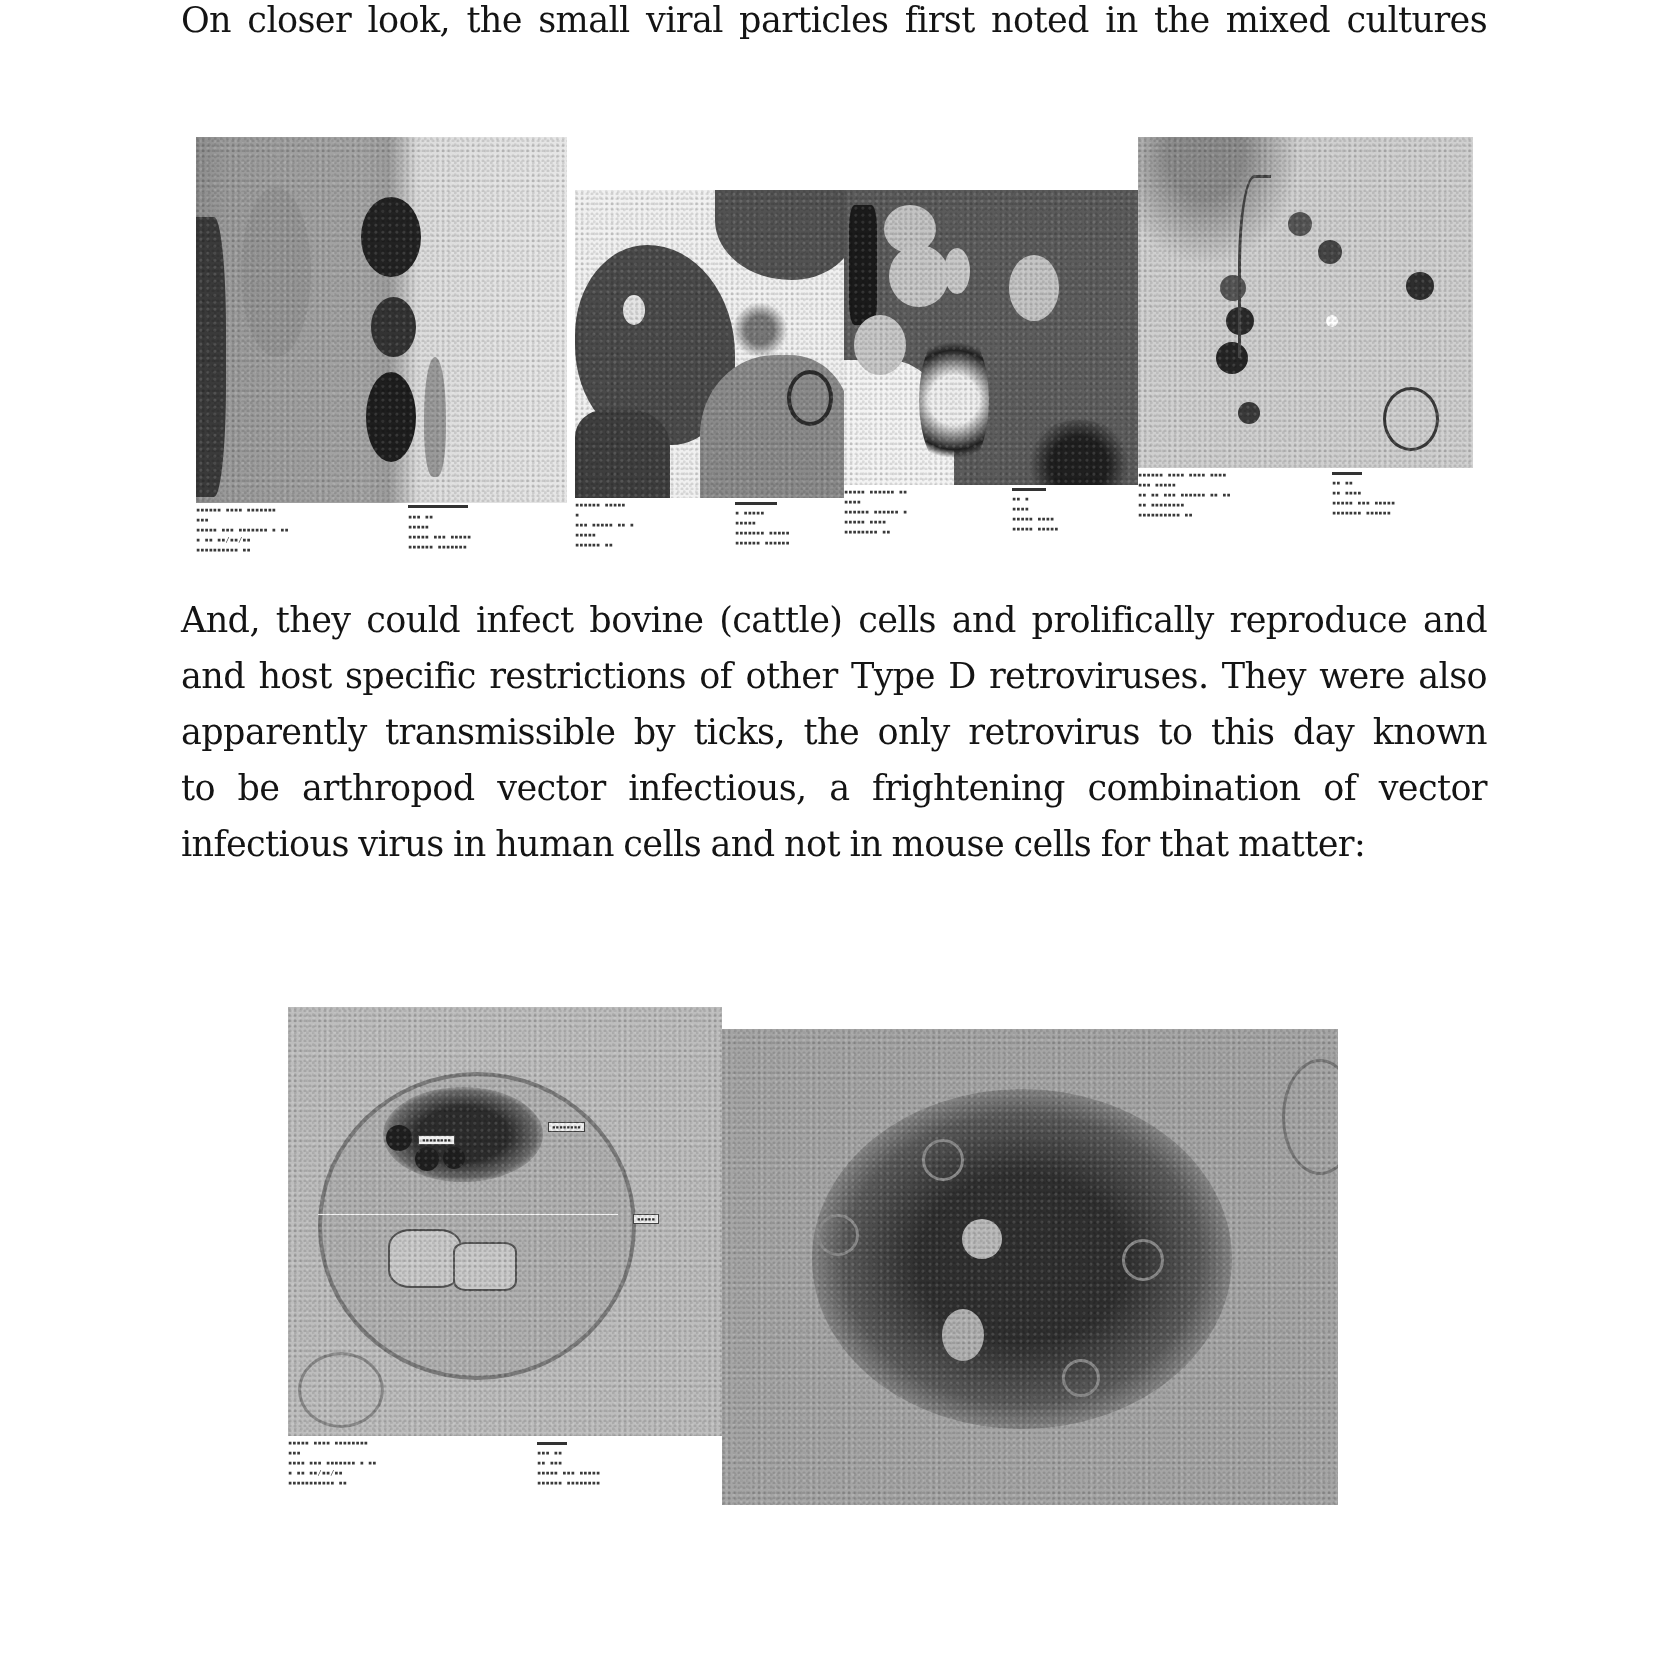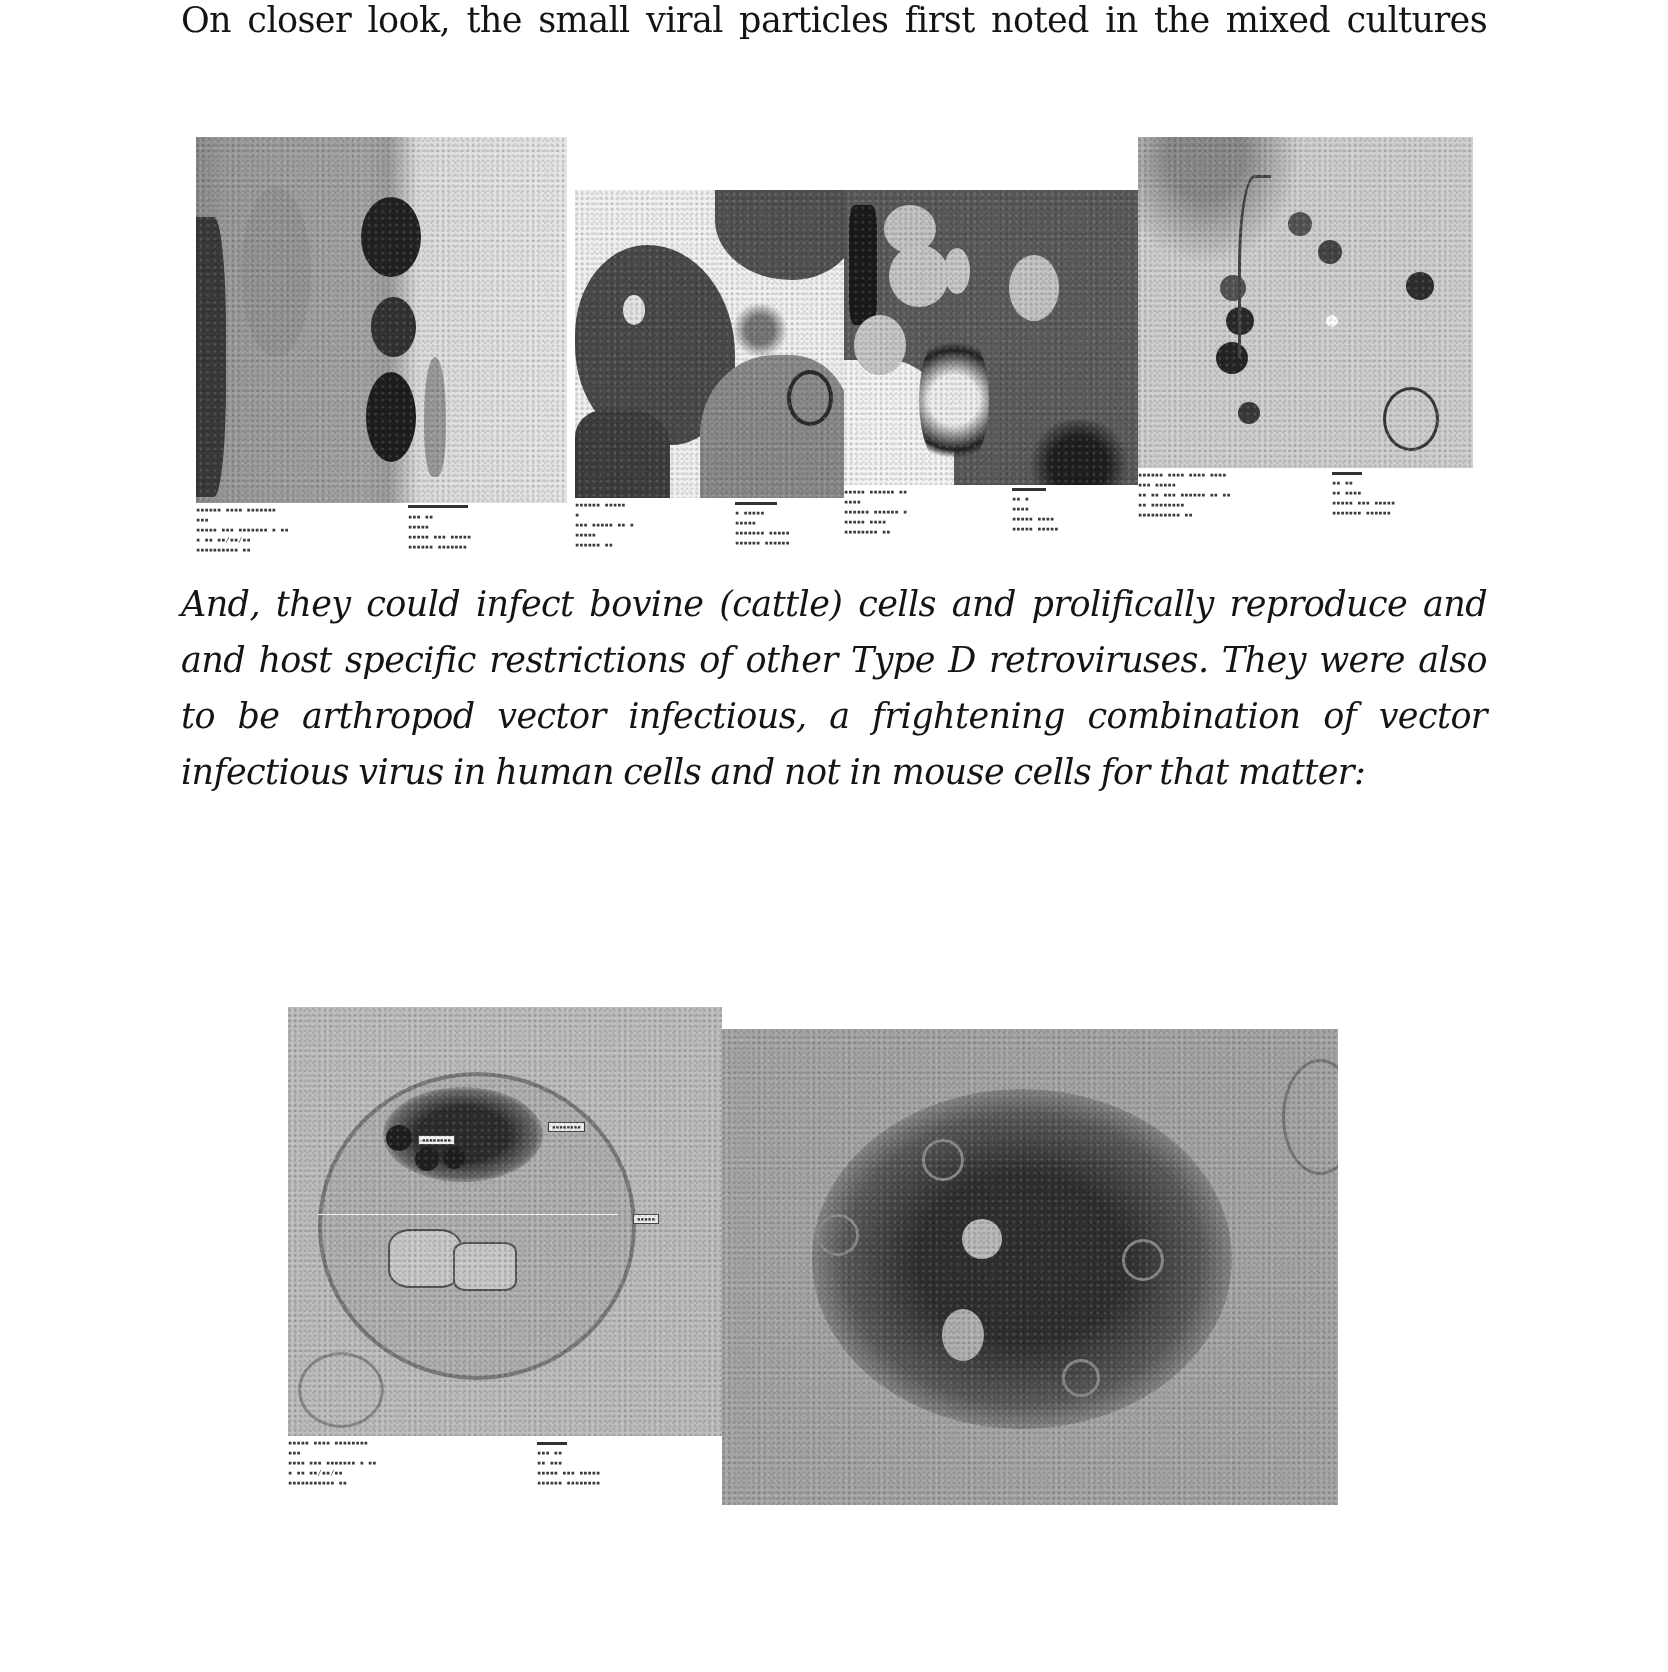--- a/index.html
+++ b/index.html
@@ -130,23 +130,24 @@
 ▪▪ ▪▪ ▪▪▪ ▪▪▪▪▪▪ ▪▪ ▪▪
 ▪▪ ▪▪▪▪▪▪▪▪
 ▪▪▪▪▪▪▪▪▪▪ ▪▪</div>
   <div class="scalebar" style="left:1332px; top:472px; width:30px;"></div>
   <div class="caption" style="left:1332px; top:478px;">▪▪ ▪▪
 ▪▪ ▪▪▪▪
 ▪▪▪▪▪ ▪▪▪ ▪▪▪▪▪
 ▪▪▪▪▪▪▪ ▪▪▪▪▪▪</div>
 </div>
 
-<p class="para" style="top:576px;font-style:italic;">
+<p class="para" style="top:592px;">
   <span class="line">And, they could infect bovine (cattle) cells and prolifically reproduce and</span>
   <span class="line">and host specific restrictions of other Type D retroviruses.  They were also</span>
+  <span class="line">apparently transmissible by ticks, the only retrovirus to this day known</span>
   <span class="line">to be arthropod vector infectious, a frightening combination of vector</span>
   <span class="line last">infectious virus in human cells and not in mouse cells for that matter:</span>
 </p>
 
 <div>
   <div class="mg" style="left:288px; top:1007px; width:434px; height:429px; background:#bdbdbd;">
     <div class="blob" style="left:30px; top:65px; width:310px; height:300px; background:#b0b0b0; border:4px solid #7a7a7a;"></div>
     <div class="blob" style="left:95px; top:80px; width:160px; height:95px; background:radial-gradient(ellipse,#2c2c2c 0 40%,#6d6d6d 65%,transparent 75%);"></div>
     <div class="blob" style="left:98px; top:118px; width:26px; height:26px; background:#1f1f1f;"></div>
     <div class="blob" style="left:127px; top:140px; width:24px; height:24px; background:#1f1f1f;"></div>

